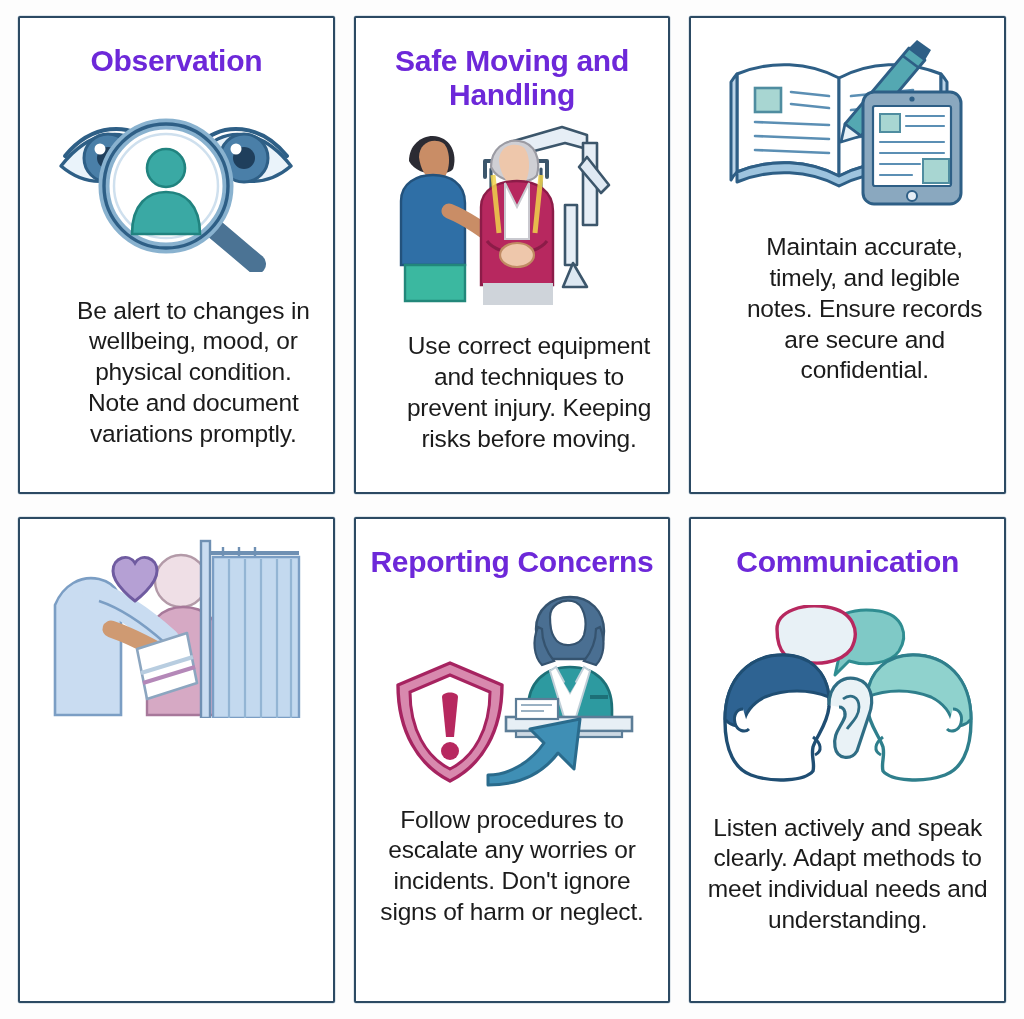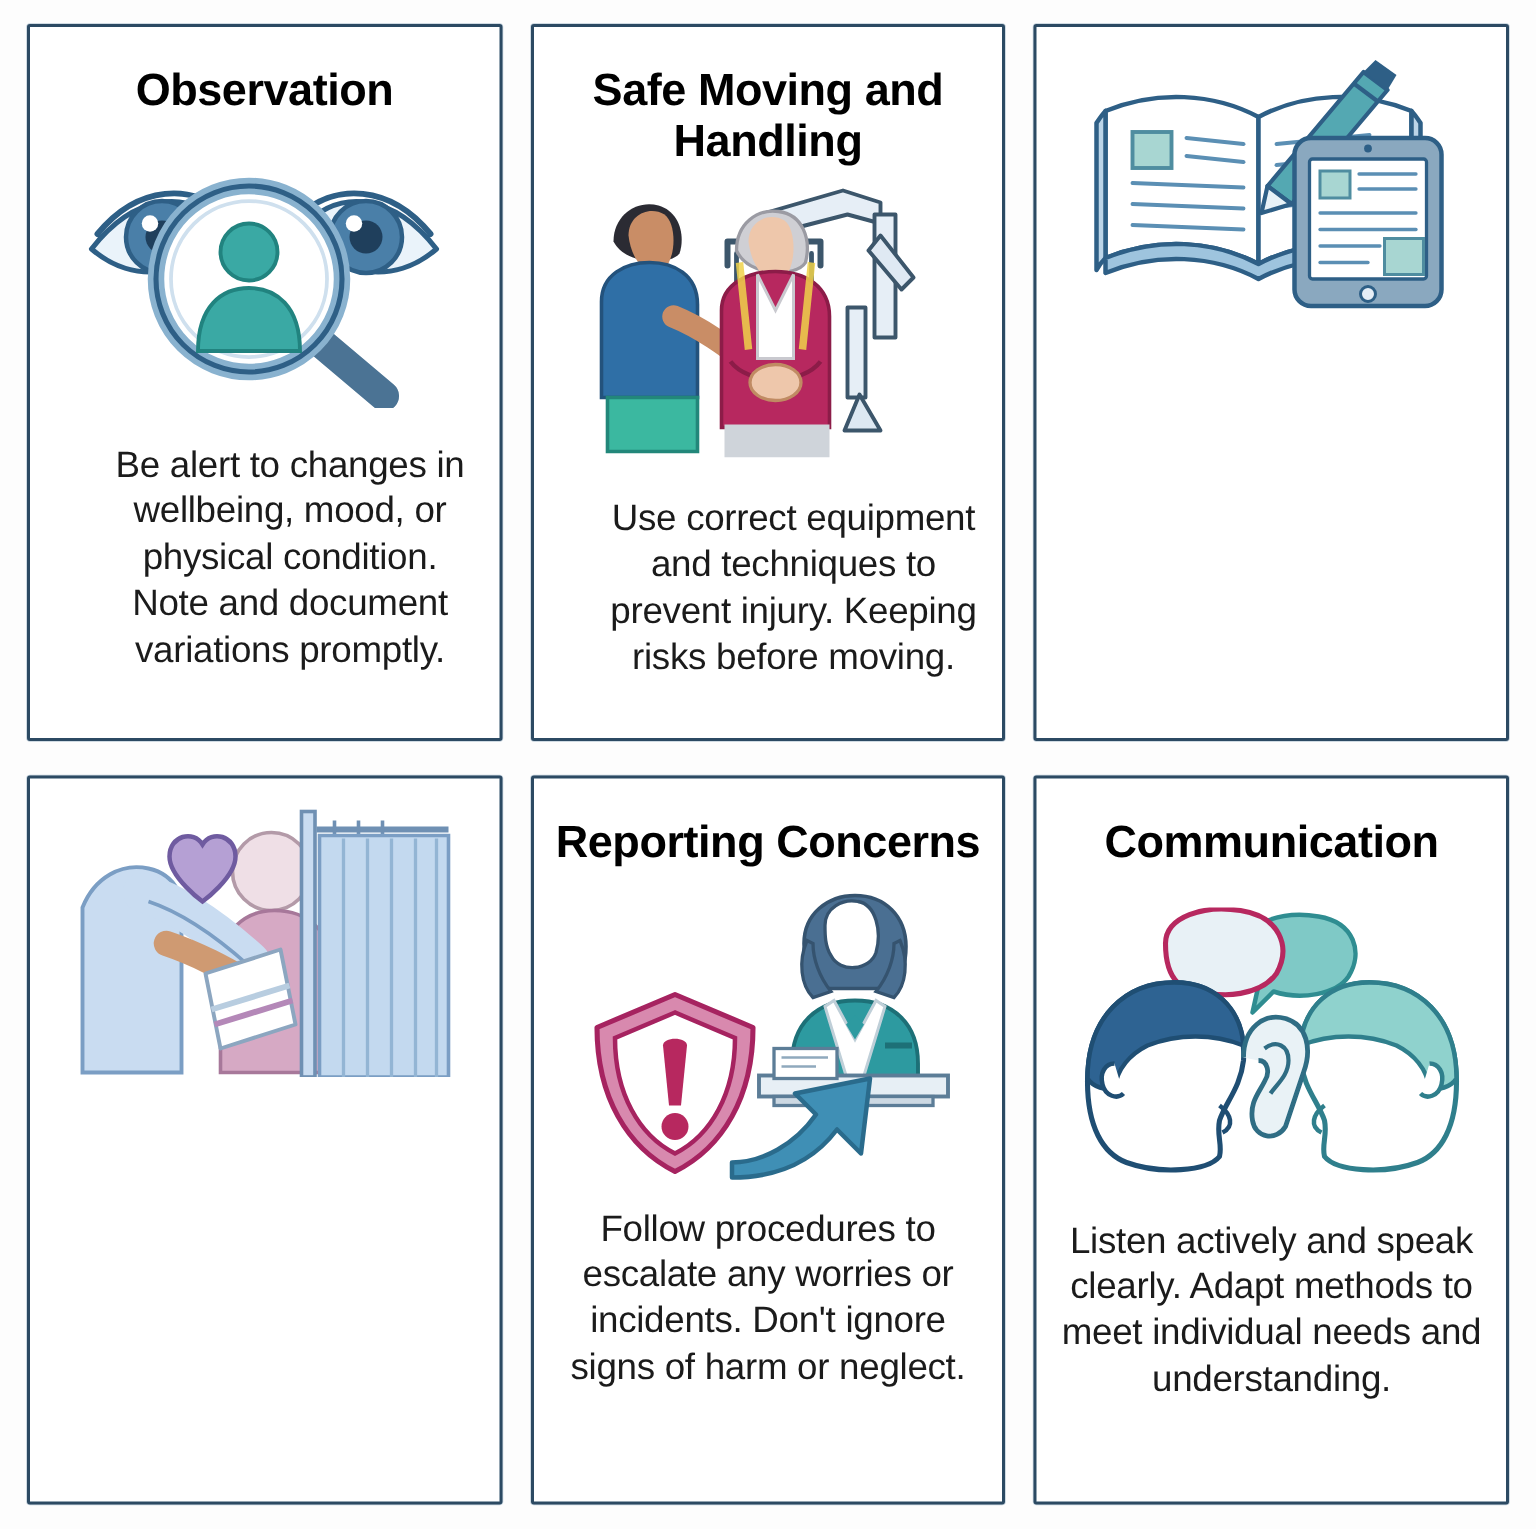--- a/index.html
+++ b/index.html
@@ -43,21 +43,21 @@
     inset: -1px;
     border: 1px solid rgba(150,175,195,0.55);
     pointer-events: none;
   }
   .card-title {
     margin: 0;
     padding: 26px 14px 0 14px;
     font-size: 30px;
     line-height: 1.12;
     font-weight: bold;
-    color: #000000;
+    color: #6d28d9;
     text-align: center;
     letter-spacing: -0.3px;
   }
   .card-art {
     flex: 0 0 auto;
     display: flex;
     align-items: center;
     justify-content: center;
     width: 100%;
   }
@@ -208,20 +208,21 @@
             <line x1="157" y1="127" x2="221" y2="127"></line>
             <line x1="157" y1="138" x2="197" y2="138"></line>
             <line x1="157" y1="149" x2="189" y2="149"></line>
           </g>
           <rect x="200" y="133" width="26" height="24" fill="#a8d6d2" stroke="#4f8da0" stroke-width="2"></rect>
           <circle cx="189" cy="170" r="5" fill="#e6eef6" stroke="#2e5f86" stroke-width="2"></circle>
           <circle cx="189" cy="73" r="2.6" fill="#2e5f86"></circle>
         </g>
       </svg>
     </div>
+    <p class="card-body">Maintain accurate, timely, and legible notes. Ensure records are secure and confidential.</p>
   </div>
 
   <div class="card r2 c-dignity">
     <div class="card-art">
       <svg width="250" height="185" viewBox="0 0 250 185">
 
         <g>
           <circle cx="130" cy="48" r="26" fill="#efdfe6" stroke="#b39aa8" stroke-width="2.4"></circle>
           <path d="M96 112 C96 88 112 74 132 74 C154 74 170 88 170 112 L170 182 L96 182 Z" fill="#d6a9c4" stroke="#a7789a" stroke-width="2.4"></path>
         </g>

